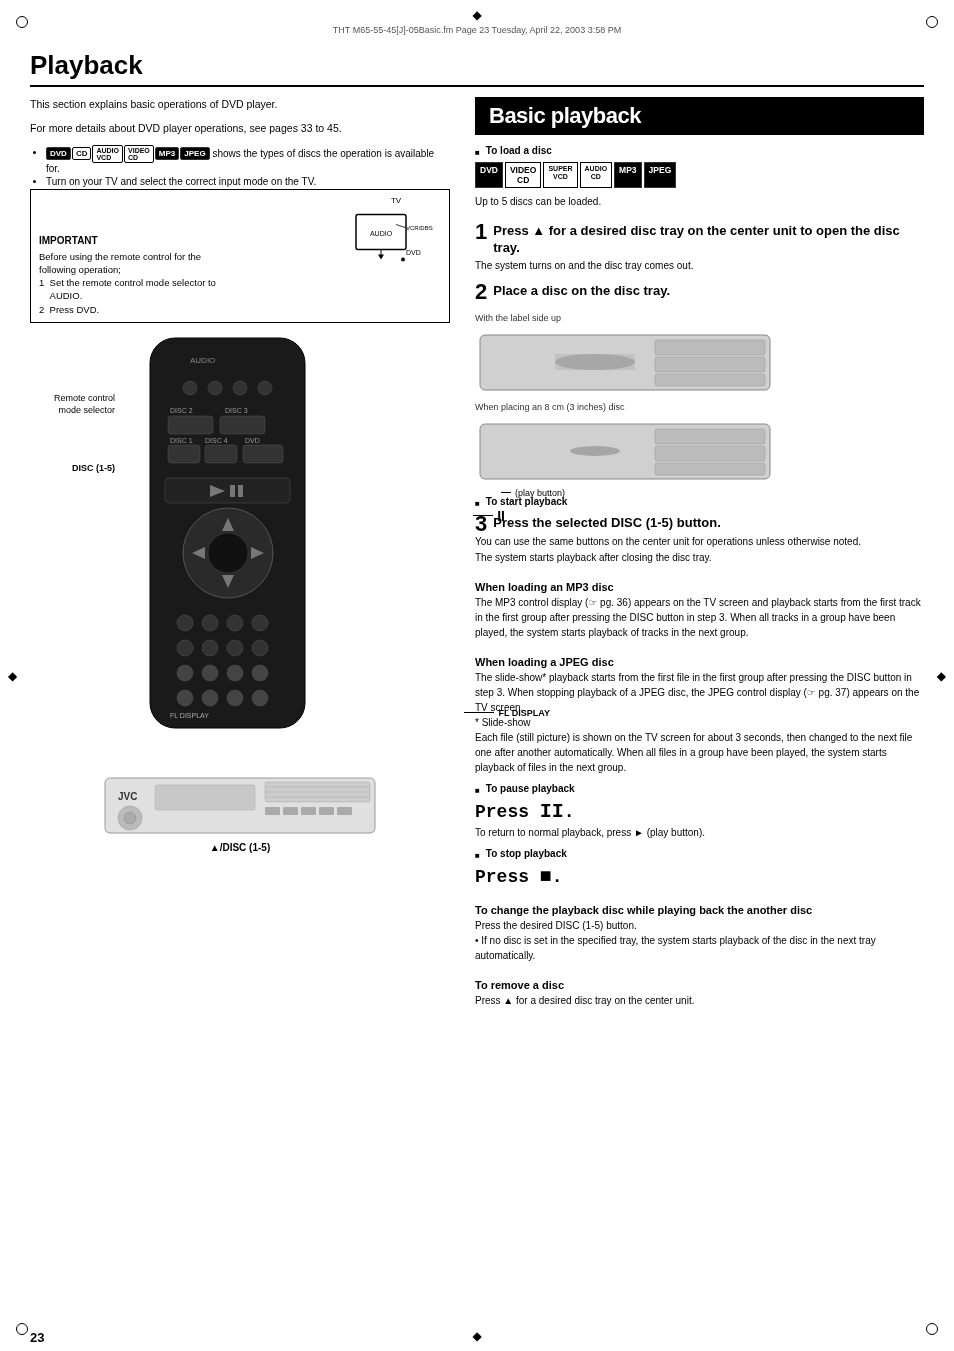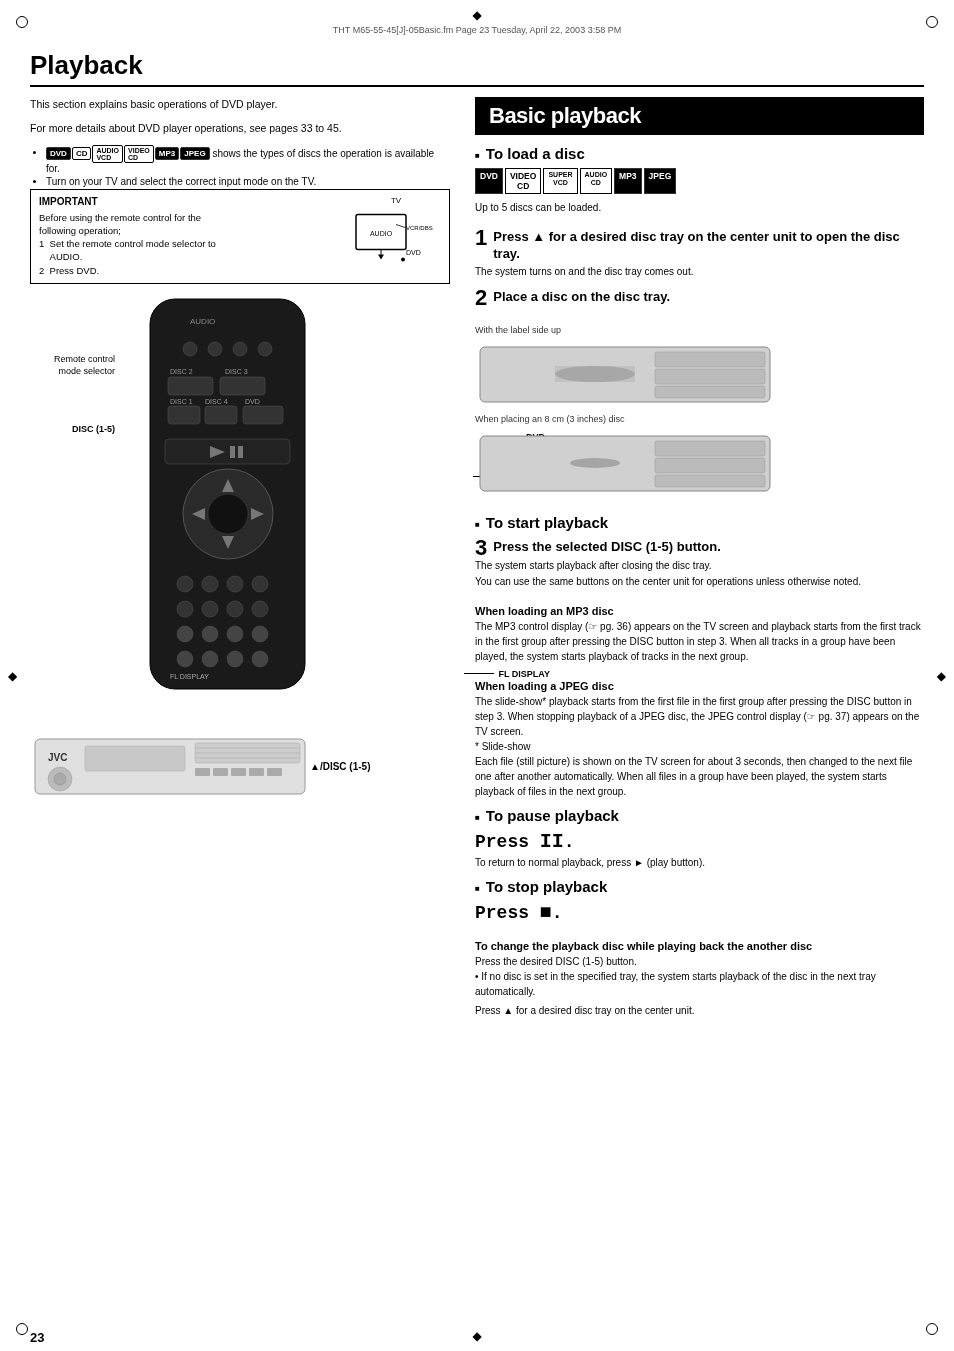--- a/index.html
+++ b/index.html
@@ -107,20 +107,21 @@
     .important-box {
       border: 1px solid #000;
       padding: 6px 8px;
       margin-bottom: 10px;
       display: flex;
       gap: 10px;
     }
 
     .important-text {
       flex: 1;
+      margin-top: 39px;
     }
 
     .important-title {
       font-weight: bold;
       font-size: 10px;
       margin-bottom: 4px;
     }
 
     .important-body {
       font-size: 9.5px;
@@ -146,20 +147,21 @@
       display: flex;
       gap: 0px;
       margin-top: 5px;
       position: relative;
     }
 
     
     .cdplayer-area {
       margin-top: 15px;
       display: flex;
+      flex-direction: column;
       align-items: center;
     }
 
     
     .basic-playback-header {
       background: #000;
       color: #fff;
       font-size: 22px;
       font-weight: bold;
       padding: 6px 14px;
@@ -186,21 +188,21 @@
 
     .dtb-dvd { background: #000; color: #fff; }
     .dtb-vcd { background: #fff; color: #000; border: 1px solid #000; }
     .dtb-svcd { background: #fff; color: #000; border: 1px solid #000; font-size: 7px; }
     .dtb-acd { background: #fff; color: #000; border: 1px solid #000; font-size: 7px; }
     .dtb-mp3 { background: #000; color: #fff; }
     .dtb-jpeg { background: #000; color: #fff; }
 
     
     .section-heading {
-      font-size: 15px;
+      font-size: 10px;
       font-weight: bold;
       margin-bottom: 4px;
     }
 
     
     .step {
       margin-bottom: 8px;
     }
 
     .step-num {
@@ -222,21 +224,21 @@
       font-size: 10px;
       line-height: 1.4;
       margin-top: 2px;
       clear: left;
     }
 
     .clearfix::after { content: ''; display: table; clear: both; }
 
     
     .disc-image-area {
-      margin: 16px 0;
+      margin: 10px 0;
       position: relative;
     }
 
     .disc-image-label {
       font-size: 9px;
       color: #333;
     }
 
     
     .body-text {
@@ -563,22 +565,22 @@
         </div>
 
         <div style="display:flex; align-items:center; gap:6px; margin-top:8px; margin-bottom:2px;">
           <span style="font-size:8px;">■</span>
           <span class="section-heading">To start playback</span>
         </div>
 
         <div class="step clearfix">
           <span class="step-num">3</span>
           <div class="step-text">Press the selected DISC (1-5) button.</div>
+          <div class="step-sub">You can use the same buttons on the center unit for operations unless otherwise noted.</div>
           <div class="step-sub">The system starts playback after closing the disc tray.</div>
-          <div class="step-sub">You can use the same buttons on the center unit for operations unless otherwise noted.</div>
         </div>
 
         <div class="bold-heading">When loading an MP3 disc</div>
         <div class="body-text">The MP3 control display (☞ pg. 36) appears on the TV screen and playback starts from the first track in the first group after pressing the DISC button in step 3. When all tracks in a group have been played, the system starts playback of tracks in the next group.</div>
 
         <div class="bold-heading">When loading a JPEG disc</div>
         <div class="body-text">
           The slide-show* playback starts from the first file in the first group after pressing the DISC button in step 3. When stopping playback of a JPEG disc, the JPEG control display (☞ pg. 37) appears on the TV screen.<br>
           * Slide-show<br>
           Each file (still picture) is shown on the TV screen for about 3 seconds, then changed to the next file one after another automatically. When all files in a group have been played, the system starts playback of files in the next group.
@@ -600,18 +602,19 @@
         <div class="press-heading">
           Press <span style="font-size:20px; font-weight:bold;">■</span>.
         </div>
 
         <div class="bold-heading">To change the playback disc while playing back the another disc</div>
         <div class="body-text">
           Press the desired DISC (1-5) button.<br>
           • If no disc is set in the specified tray, the system starts playback of the disc in the next tray automatically.
         </div>
 
+        <div class="bold-heading">To remove a disc</div>
         <div class="body-text">Press ▲ for a desired disc tray on the center unit.</div>
 
       </div>
     </div>
   </div>
 </div>
 
 </body></html>

